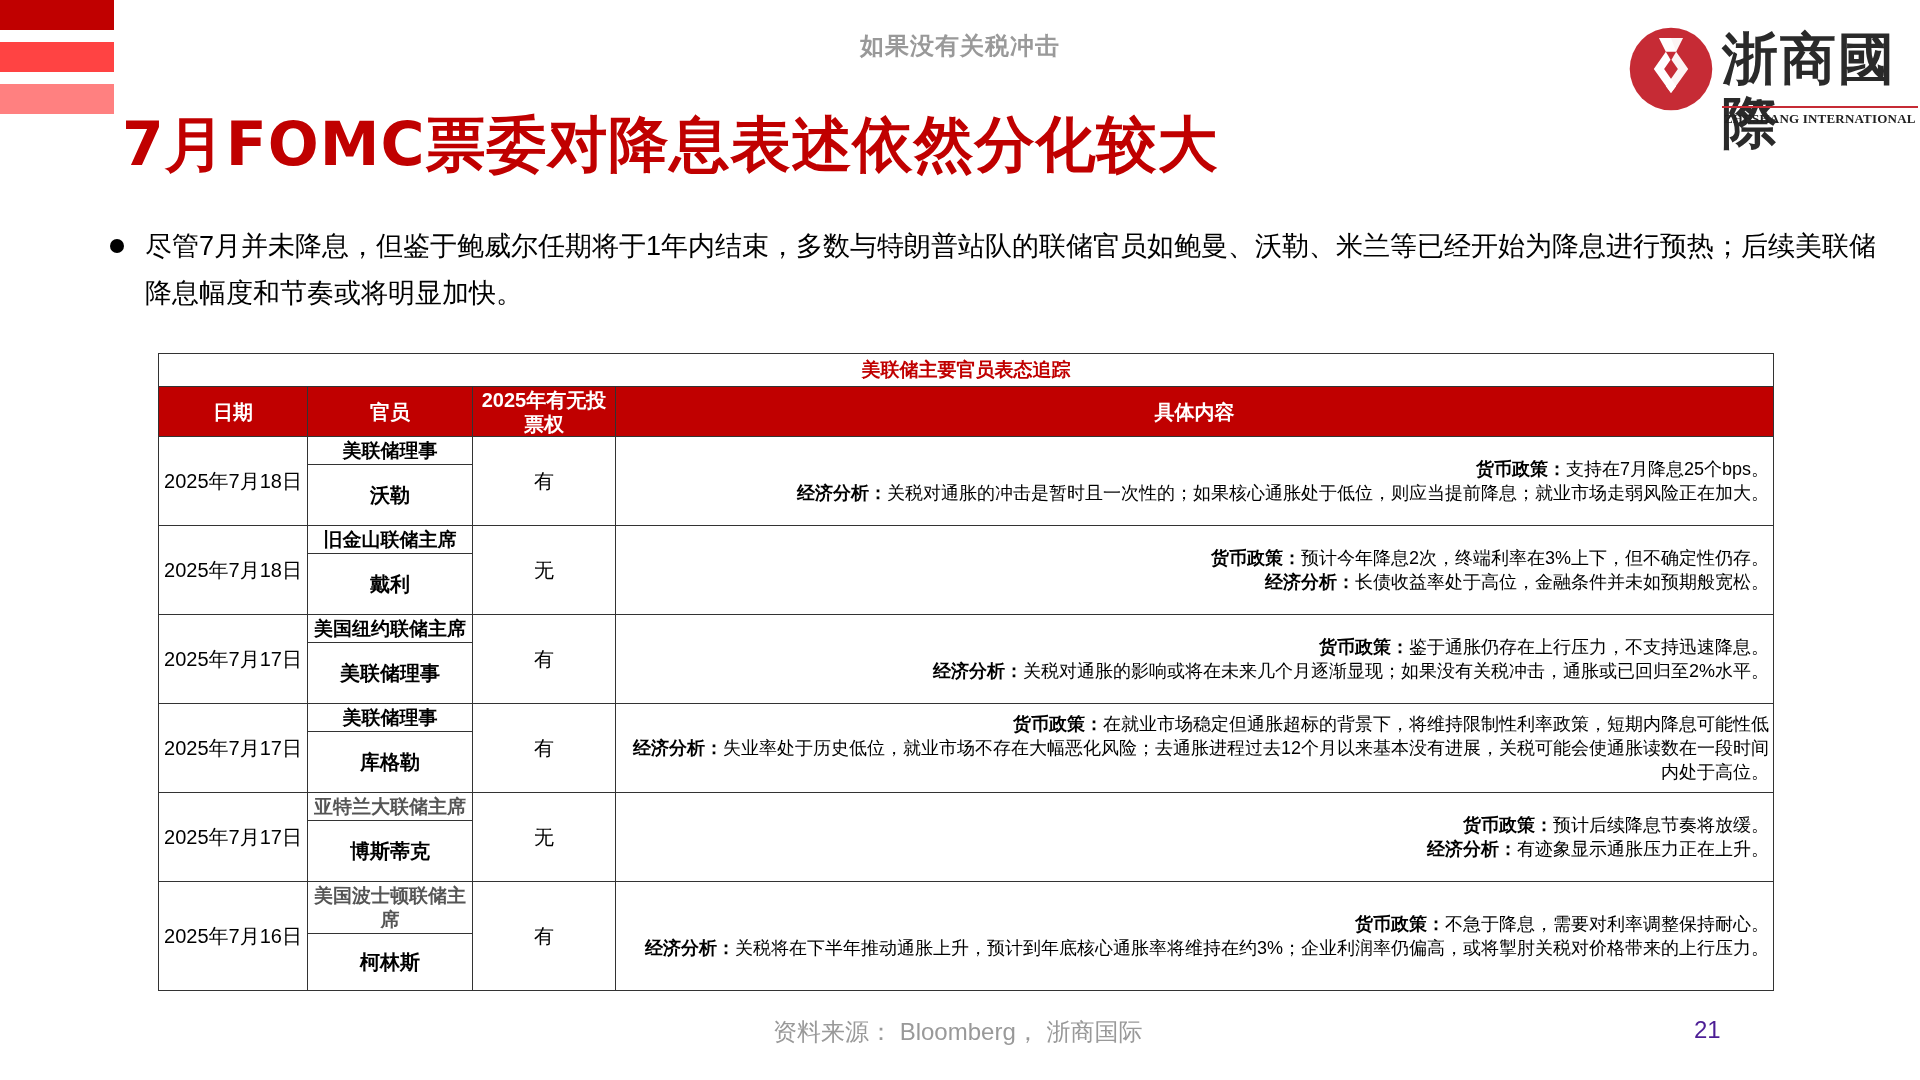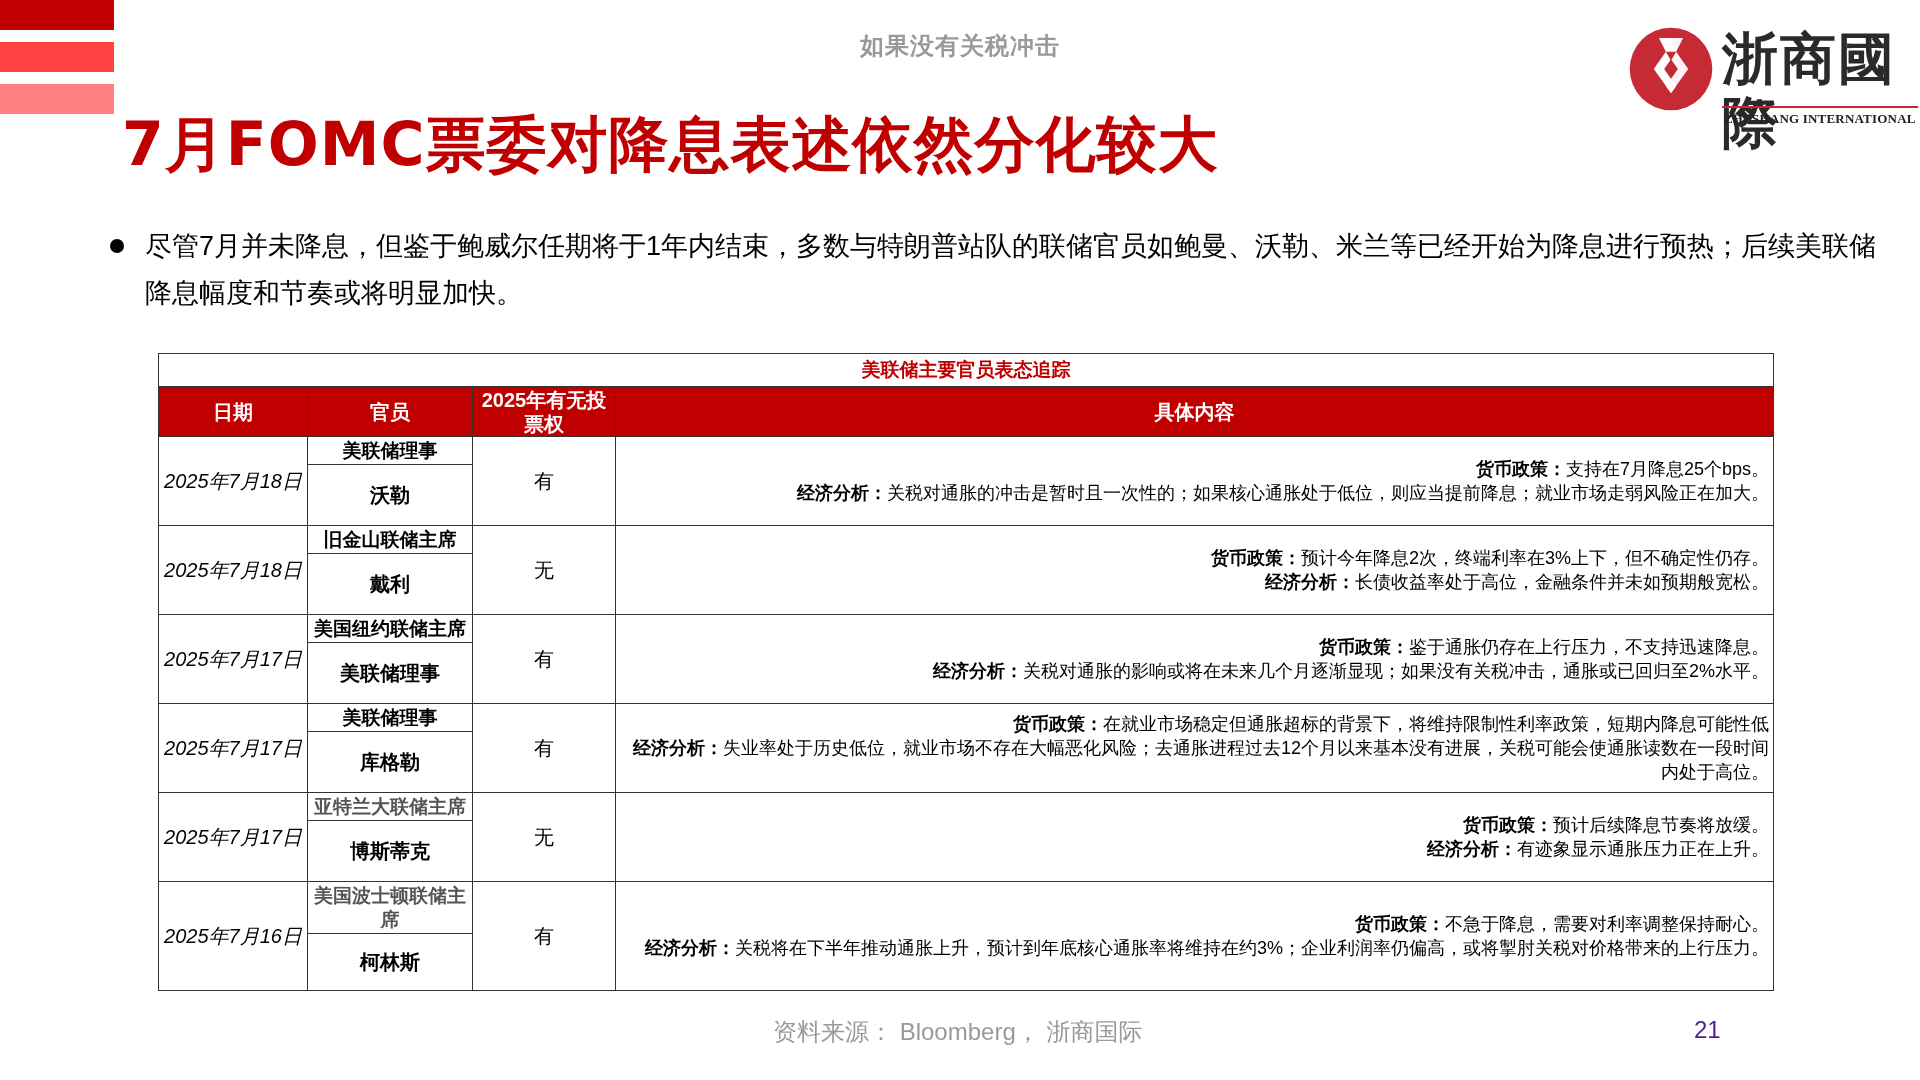--- a/index.html
+++ b/index.html
@@ -45,21 +45,21 @@
     .table-wrap { position: absolute; left: 158px; top: 353px; width: 1616px; }
     table { width: 100%; border-collapse: collapse; table-layout: fixed; font-family: "Liberation Sans", "DejaVu Sans", sans-serif; }
     td, th { border: 1.5px solid #333; }
     .caption-row td {
       height: 33px; text-align: center; font-size: 19px; font-weight: bold; color: #c00000;
     }
     .head-row th {
       background: #c00000; color: #fff; font-size: 20px; font-weight: bold; height: 50px;
       text-align: center; line-height: 24px; padding: 0 4px;
     }
-    .date-cell { font-size: 20px; text-align: center; white-space: nowrap; padding: 0 2px; font-style: italic; }
+    .date-cell { font-size: 20px; text-align: center; white-space: nowrap; padding: 0 2px; }
     .vote-cell { font-size: 20px; text-align: center; }
     .official-cell { padding: 0; vertical-align: top; }
     .official-inner { display: flex; flex-direction: column; height: 100%; }
     .official-title {
       font-size: 19px; font-weight: bold; text-align: center; border-bottom: 1.5px solid #333;
       line-height: 24px; padding: 2px 2px 1px;
     }
     .official-title.muted { color: #555; }
     .official-name {
       font-size: 20px; font-weight: bold; text-align: center; flex: 1;

